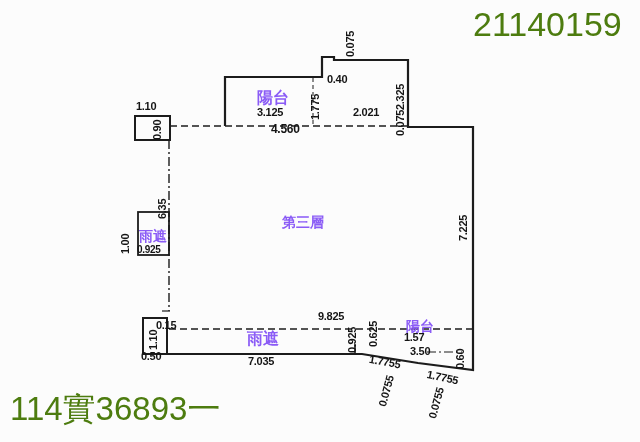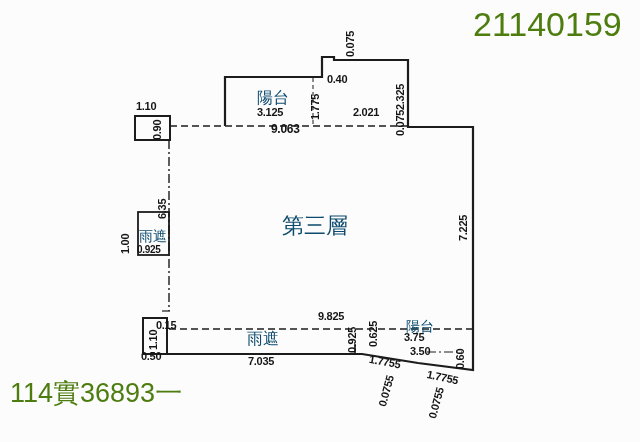--- a/index.html
+++ b/index.html
@@ -11,21 +11,21 @@
     font-family:"Liberation Sans","DejaVu Sans",sans-serif;
     color:#141414;
   }
   svg.plan{position:absolute;left:0;top:0;}
   .lbl{position:absolute;white-space:nowrap;line-height:1;}
   .dim{
     font-size:11px;font-weight:700;letter-spacing:-0.3px;color:#151515;
   }
   .dim.sm{font-size:10px;}
   .v{transform:rotate(-90deg);transform-origin:0 0;}
-  .room{font-weight:400;color:#0c4a6e;}
+  .room{font-weight:700;color:#8b5cf6;}
   .serial{font-weight:400;color:#4d7c0f;}
 </style>
 </head>
 <body>
 
 <div class="page">
 
   <svg class="plan" width="640" height="442" viewBox="0 0 640 442">
 
     <path d="M225,126 V77 H322 V57 H334 V60 H408 V127 H473 V370 L418,363 L362,354 H143" fill="none" stroke="#1c1c1c" stroke-width="2.2" stroke-linejoin="miter"></path>
@@ -45,39 +45,39 @@
     <path d="M169,329 H472" fill="none" stroke="#1c1c1c" stroke-width="1.4" stroke-dasharray="7 4"></path>
 
     <path d="M427,352 H462" fill="none" stroke="#1c1c1c" stroke-width="1.2" stroke-dasharray="9 3 2 3"></path>
 
     <path d="M355,344 V354" fill="none" stroke="#1c1c1c" stroke-width="1.6"></path>
 
     <path d="M162,311 H170" fill="none" stroke="#1c1c1c" stroke-width="1.2"></path>
   </svg>
 
   <div class="lbl serial" style="left:473px;top:7px;font-size:34px;">21140159</div>
-  <div class="lbl serial" style="left:10px;top:380px;font-size:27px;">114實36893一</div>
+  <div class="lbl serial" style="left:10px;top:392px;font-size:33px;">114實36893一</div>
 
   <div class="lbl room" style="left:257px;top:90px;font-size:16px;">陽台</div>
   <div class="lbl room" style="left:139px;top:229px;font-size:14px;">雨遮</div>
-  <div class="lbl room" style="left:282px;top:215px;font-size:22px;">第三層</div>
+  <div class="lbl room" style="left:282px;top:215px;font-size:14px;">第三層</div>
   <div class="lbl room" style="left:247px;top:331px;font-size:16px;">雨遮</div>
   <div class="lbl room" style="left:406px;top:319px;font-size:14px;">陽台</div>
 
   <div class="lbl dim" style="left:136px;top:101px;">1.10</div>
   <div class="lbl dim" style="left:257px;top:107px;">3.125</div>
   <div class="lbl dim" style="left:327px;top:42px;margin-top:32px;">0.40</div>
   <div class="lbl dim" style="left:353px;top:107px;">2.021</div>
-  <div class="lbl dim" style="left:271px;top:123px;font-size:12px;">9.063</div>
+  <div class="lbl dim" style="left:271px;top:123px;font-size:12px;">4.560</div>
   <div class="lbl dim sm" style="left:137px;top:245px;">0.925</div>
   <div class="lbl dim" style="left:156px;top:320px;">0.15</div>
   <div class="lbl dim" style="left:141px;top:351px;">0.50</div>
   <div class="lbl dim" style="left:248px;top:356px;">7.035</div>
   <div class="lbl dim" style="left:318px;top:311px;">9.825</div>
-  <div class="lbl dim" style="left:404px;top:332px;">3.75</div>
+  <div class="lbl dim" style="left:404px;top:332px;">1.57</div>
   <div class="lbl dim" style="left:410px;top:346px;">3.50</div>
 
   <div class="lbl dim v" style="left:345px;top:57px;">0.075</div>
   <div class="lbl dim v" style="left:310px;top:120px;">1.775</div>
   <div class="lbl dim v" style="left:395px;top:110px;">2.325</div>
   <div class="lbl dim v" style="left:395px;top:136px;">0.075</div>
   <div class="lbl dim v" style="left:152px;top:140px;">0.90</div>
   <div class="lbl dim v" style="left:157px;top:219px;">6.35</div>
   <div class="lbl dim v" style="left:120px;top:254px;">1.00</div>
   <div class="lbl dim v" style="left:458px;top:241px;">7.225</div>

